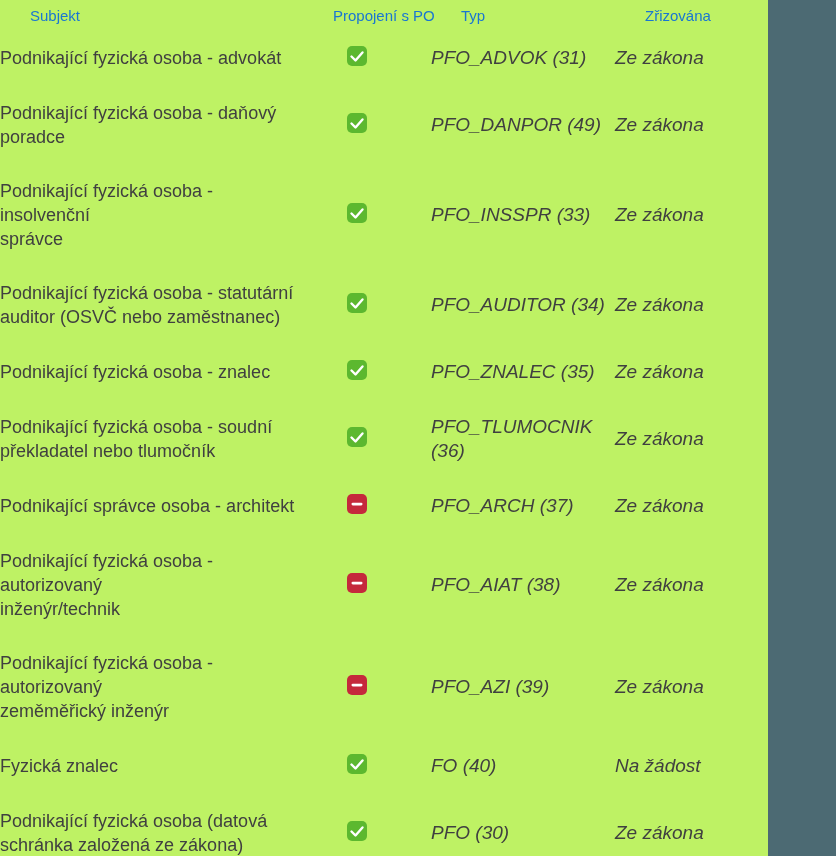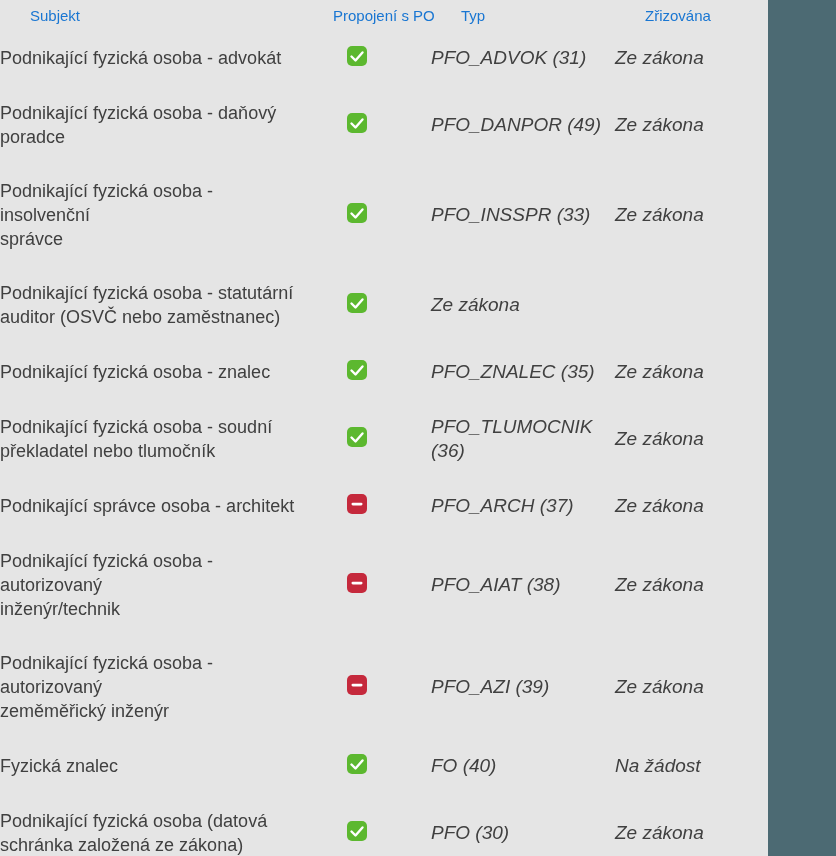--- a/index.html
+++ b/index.html
@@ -12,21 +12,21 @@
   *{box-sizing:border-box;margin:0;padding:0;}
   html,body{width:836px;height:856px;overflow:hidden;}
   body{
     font-family:"Liberation Sans",sans-serif;
     background:#ffffff;
     display:flex;
   }
   .content{
     width:768px;
     height:856px;
-    background:#e5e5e5;
+    background:#bef264;
     overflow:hidden;
   }
   .side-panel{
     width:68px;
     height:856px;
     background:var(--panel);
   }
   .grid-row{
     display:grid;
     grid-template-columns:303px 128px 184px 1fr;
@@ -132,20 +132,21 @@
     <div class="c-subject">Podnikající fyzická osoba - statutární
 auditor (OSVČ nebo zaměstnanec)</div>
     <div class="c-check">
       <span class="checkbox on">
         <svg class="check-icon" viewBox="0 0 20 20">
             <path d="M4.5 10.5 L8.5 14.5 L15.5 6.5" stroke="#fff" stroke-width="2.4" fill="none" stroke-linecap="round" stroke-linejoin="round"></path>
           </svg>
 
       </span>
     </div>
+    <div class="c-type">PFO_AUDITOR (34)</div>
     <div class="c-est">Ze zákona</div>
   </div>
 
   <div class="grid-row row">
     <div class="c-subject">Podnikající fyzická osoba - znalec</div>
     <div class="c-check">
       <span class="checkbox on">
         <svg class="check-icon" viewBox="0 0 20 20">
             <path d="M4.5 10.5 L8.5 14.5 L15.5 6.5" stroke="#fff" stroke-width="2.4" fill="none" stroke-linecap="round" stroke-linejoin="round"></path>
           </svg>

